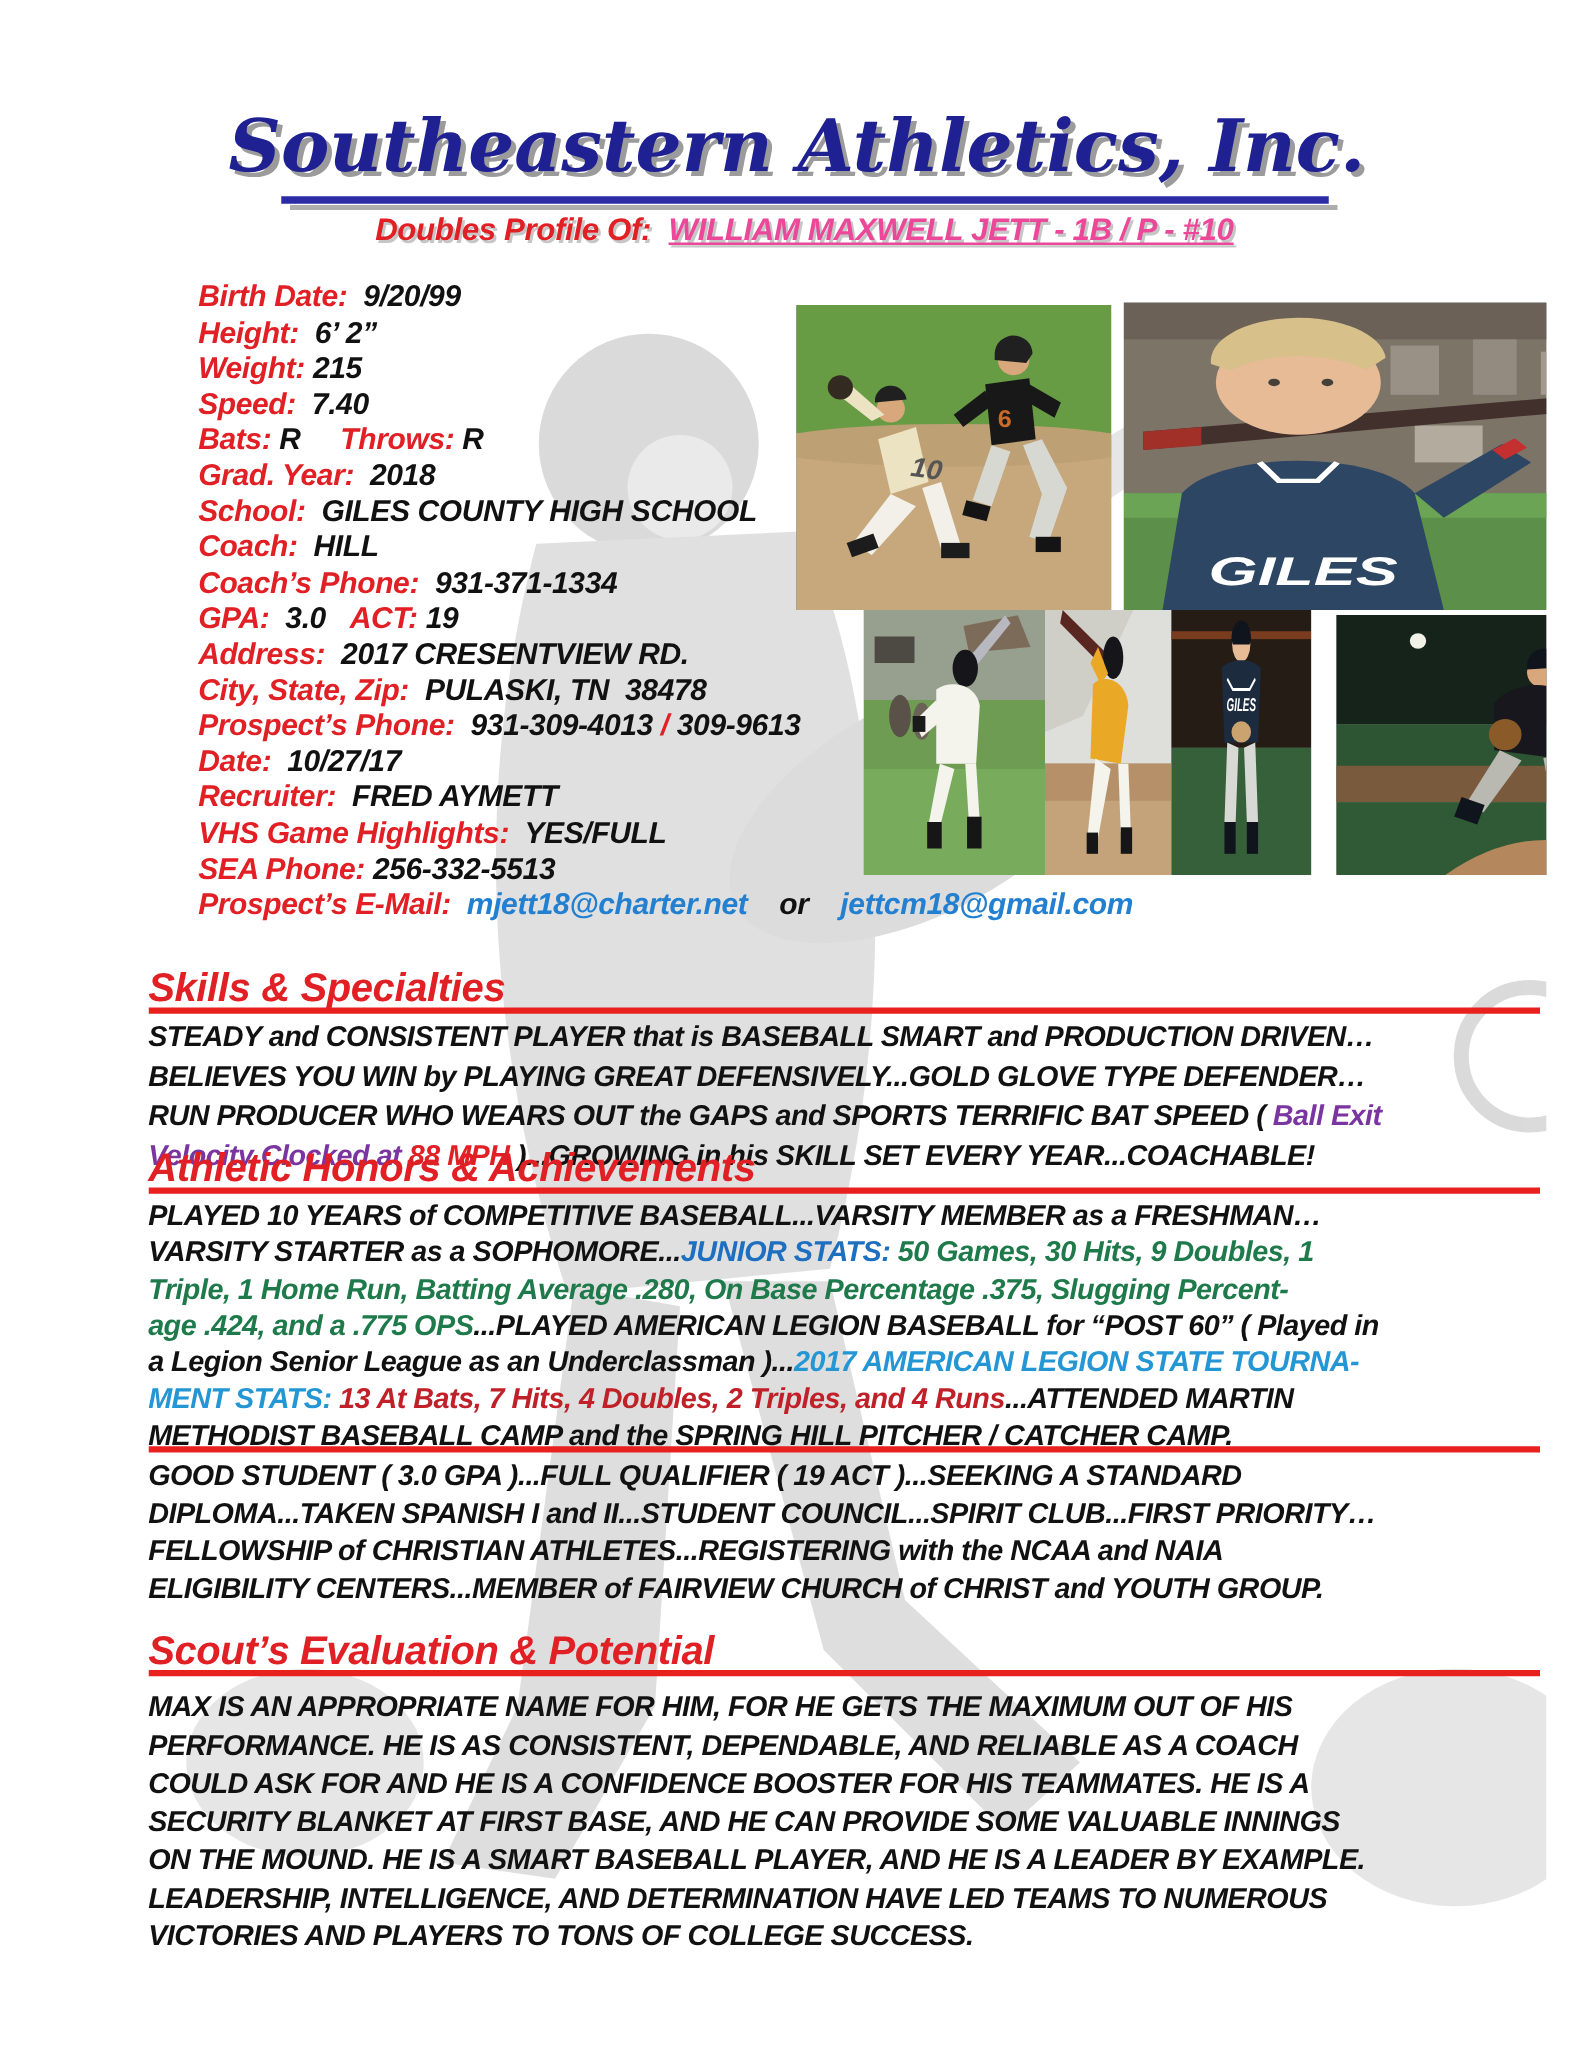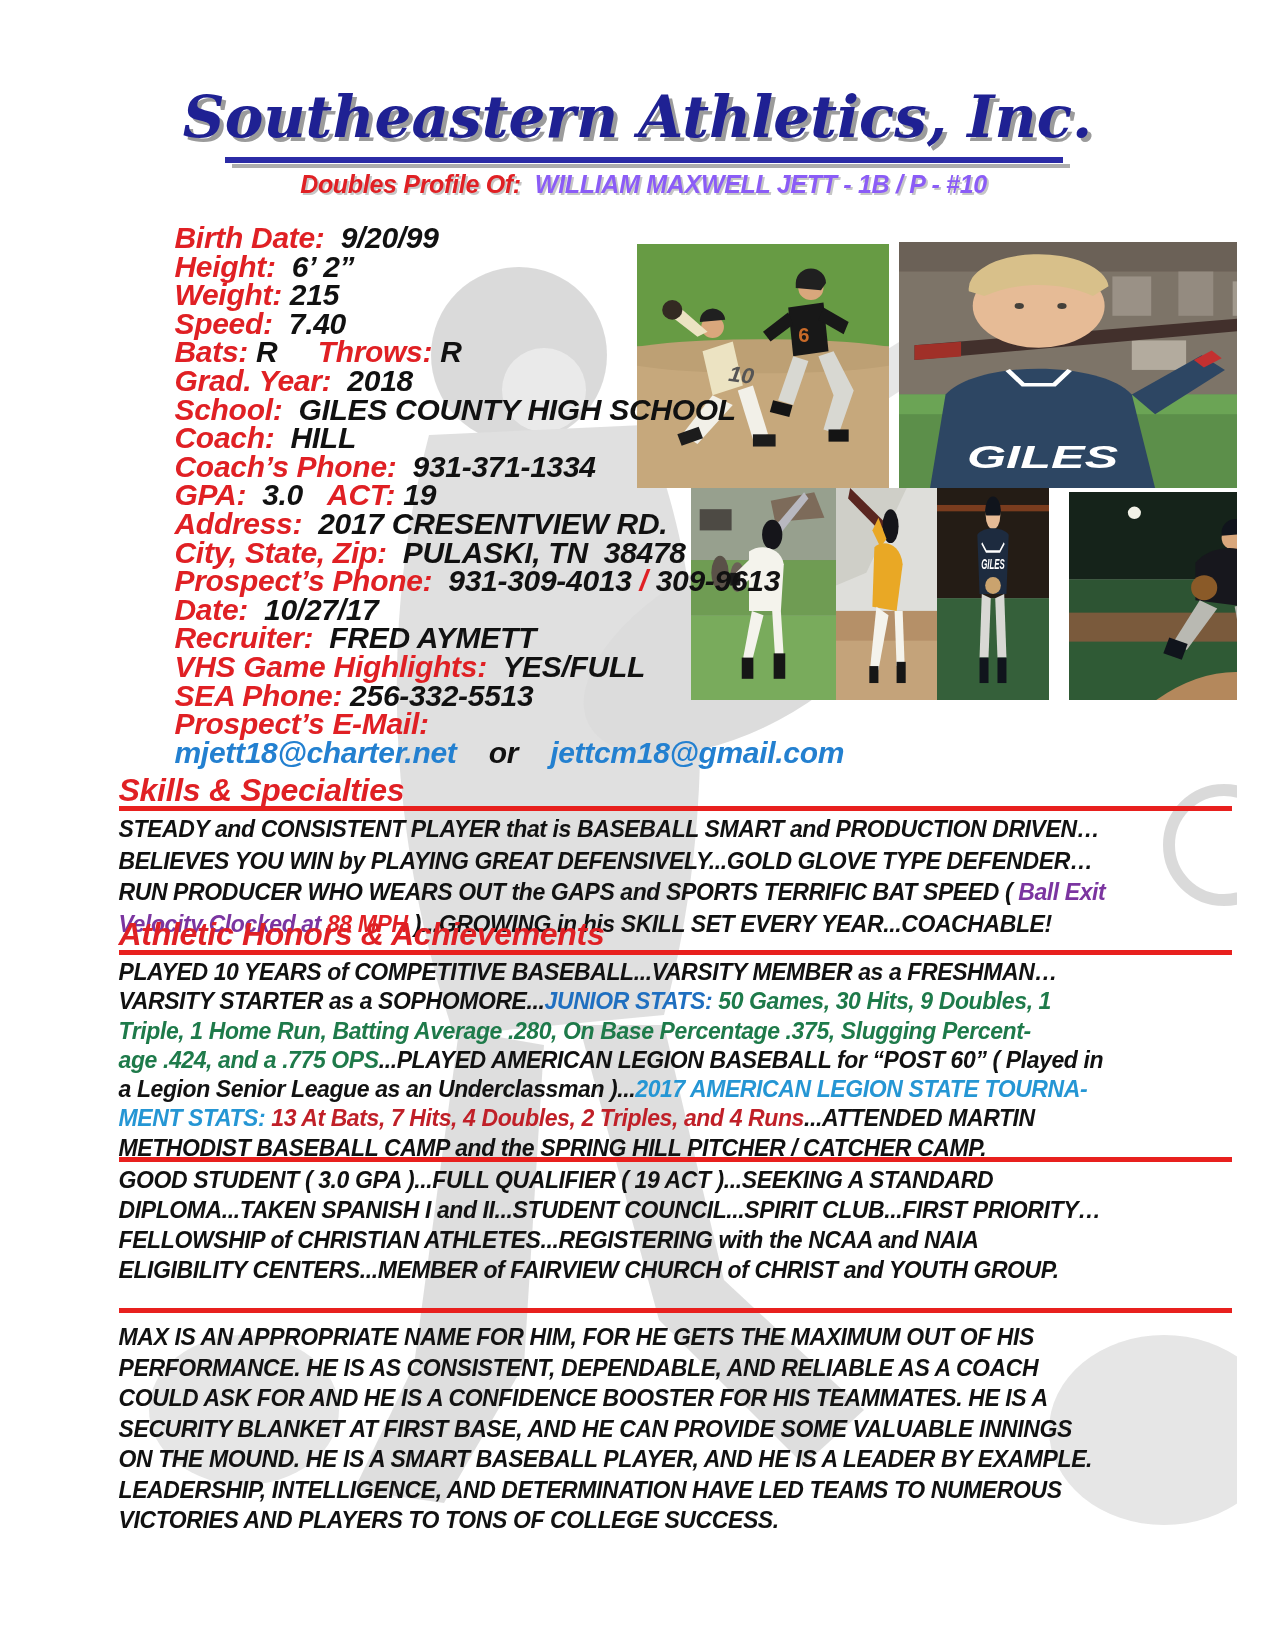--- a/index.html
+++ b/index.html
@@ -22,26 +22,26 @@
   .rule-blue { position:absolute; left:186px; top:157px; width:838px; height:6px; background:#2b2ba6; }
   .rule-gray { position:absolute; left:193px; top:164px; width:838px; height:4px; background:#adadad; }
   .subtitle {
     position:absolute; left:150px; top:170px; width:910px;
     text-align:center; font-weight:bold; font-style:italic;
     font-size:25px; line-height:28px; letter-spacing:-0.3px;
     text-shadow:2px 2px 0 #c6c6c6;
     white-space:nowrap;
   }
   .subtitle .lab { color:#e02024; margin-right:14px; }
-  .subtitle .val { color:#8b5cf6; }
+  .subtitle .val { color:#ec4899;text-decoration:underline; }
   
   .profile {
-    position:absolute; left:136px; top:224px; width:800px;
+    position:absolute; left:120px; top:224px; width:800px;
     font-weight:bold; font-style:italic;
-    font-size:30px; line-height:28.6px; letter-spacing:-0.3px;
+    font-size:24px; line-height:28.6px; letter-spacing:-0.3px;
     white-space:pre-wrap; z-index:3;
   }
   
   .section { position:absolute; left:80px; width:1113px; z-index:3; }
   .sec-head {
     margin:0; font-size:32px; line-height:28px; font-weight:bold; font-style:italic;
     color:#e02024; letter-spacing:-0.3px;
   }
   .sec-rule { height:5px; background:#e8201e; margin-top:2px; }
   .sec-body {
@@ -244,17 +244,18 @@
     <div class="sec-rule"></div>
     <p class="sec-body"><span style="color: rgb(17, 17, 17);">PLAYED 10 YEARS of COMPETITIVE BASEBALL...VARSITY MEMBER as a FRESHMAN…</span><br><span style="color: rgb(17, 17, 17);">VARSITY STARTER as a SOPHOMORE...</span><span style="color: rgb(31, 111, 192);">JUNIOR STATS</span><span style="color: rgb(31, 111, 192);">: </span><span style="color: rgb(30, 122, 74);">50 Games, 30 Hits, 9 Doubles, 1</span><br><span style="color: rgb(30, 122, 74);">Triple, 1 Home Run, Batting Average .280, On Base Percentage .375, Slugging Percent-</span><br><span style="color: rgb(30, 122, 74);">age .424, and a .775 OPS</span><span style="color: rgb(17, 17, 17);">...PLAYED AMERICAN LEGION BASEBALL for “POST 60” ( Played in</span><br><span style="color: rgb(17, 17, 17);">a Legion Senior League as an Underclassman )...</span><span style="color: rgb(37, 150, 212);">2017 AMERICAN LEGION STATE TOURNA-</span><br><span style="color: rgb(37, 150, 212);">MENT STATS</span><span style="color: rgb(37, 150, 212);">: </span><span style="color: rgb(192, 32, 40);">13 At Bats, 7 Hits, 4 Doubles, 2 Triples, and 4 Runs</span><span style="color: rgb(17, 17, 17);">...ATTENDED MARTIN</span><br><span style="color: rgb(17, 17, 17);">METHODIST BASEBALL CAMP and the SPRING HILL PITCHER / CATCHER CAMP.</span></p>
   </div>
 
   <div class="section" id="sec2">
     <div class="sec-rule"></div>
     <p class="sec-body"><span style="color: rgb(17, 17, 17);">GOOD STUDENT ( 3.0 GPA )...FULL QUALIFIER ( 19 ACT )...SEEKING A STANDARD</span><br><span style="color: rgb(17, 17, 17);">DIPLOMA...TAKEN SPANISH I and II...STUDENT COUNCIL...SPIRIT CLUB...FIRST PRIORITY…</span><br><span style="color: rgb(17, 17, 17);">FELLOWSHIP of CHRISTIAN ATHLETES...REGISTERING with the NCAA and NAIA</span><br><span style="color: rgb(17, 17, 17);">ELIGIBILITY CENTERS...MEMBER of FAIRVIEW CHURCH of CHRIST and YOUTH GROUP.</span></p>
   </div>
 
   <div class="section" id="sec3">
+    <h2 class="sec-head">Scout’s Evaluation &amp; Potential</h2>
     <div class="sec-rule"></div>
     <p class="sec-body"><span style="color: rgb(17, 17, 17);">MAX IS AN APPROPRIATE NAME FOR HIM, FOR HE GETS THE MAXIMUM OUT OF HIS</span><br><span style="color: rgb(17, 17, 17);">PERFORMANCE. HE IS AS CONSISTENT, DEPENDABLE, AND RELIABLE AS A COACH</span><br><span style="color: rgb(17, 17, 17);">COULD ASK FOR AND HE IS A CONFIDENCE BOOSTER FOR HIS TEAMMATES. HE IS A</span><br><span style="color: rgb(17, 17, 17);">SECURITY BLANKET AT FIRST BASE, AND HE CAN PROVIDE SOME VALUABLE INNINGS</span><br><span style="color: rgb(17, 17, 17);">ON THE MOUND. HE IS A SMART BASEBALL PLAYER, AND HE IS A LEADER BY EXAMPLE.</span><br><span style="color: rgb(17, 17, 17);">LEADERSHIP, INTELLIGENCE, AND DETERMINATION HAVE LED TEAMS TO NUMEROUS</span><br><span style="color: rgb(17, 17, 17);">VICTORIES AND PLAYERS TO TONS OF COLLEGE SUCCESS.</span></p>
   </div>
 
 </div>
 
 </body></html>

